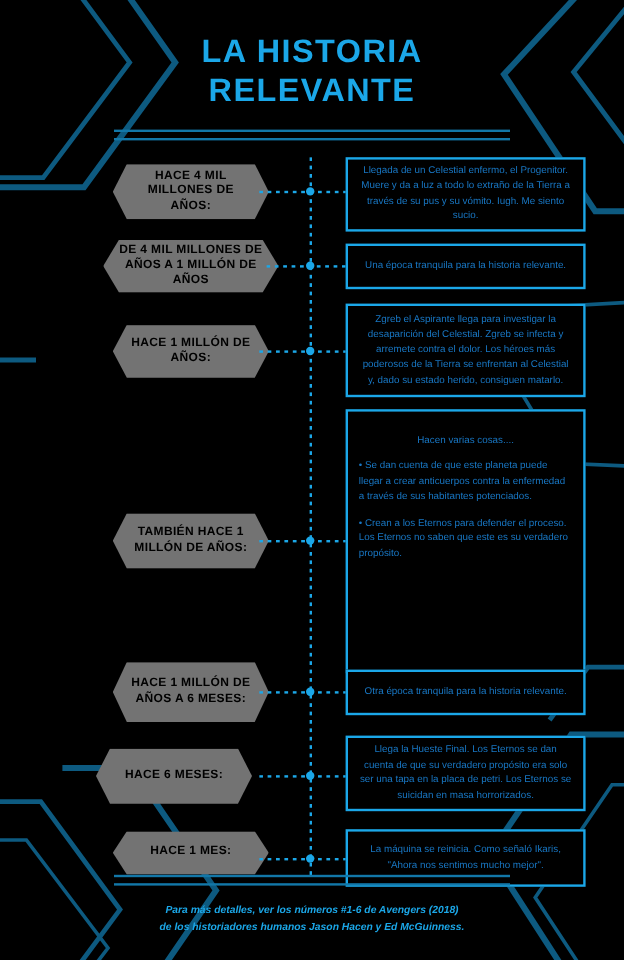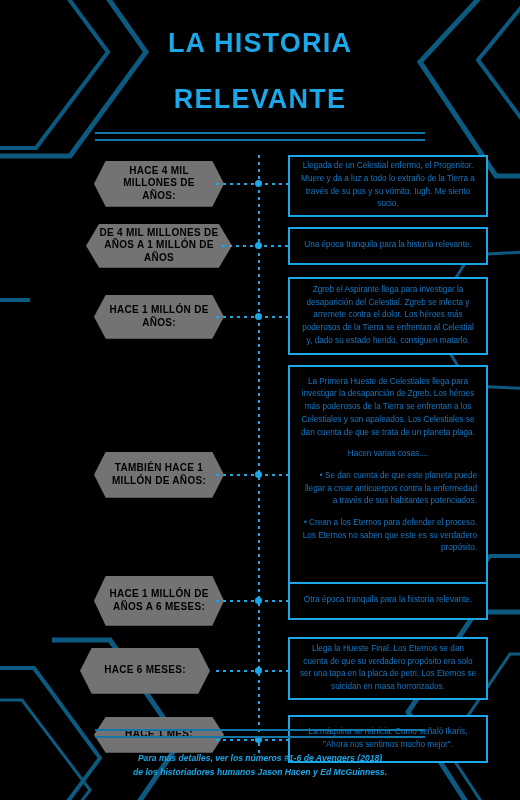--- a/index.html
+++ b/index.html
@@ -45,21 +45,21 @@
 
   .title {
     color: #1BA7E8;
     font-size: 27px;
     font-weight: bold;
     letter-spacing: 1.2px;
     line-height: 1.18;
     text-transform: uppercase;
   }
 
-  .title-line-2 { display: block; margin-top: 24px; }
+  .title-line-2 { display: block; }
 
   .rules {
     margin: 16px auto 0;
     width: 330px;
   }
 
   .rule {
     height: 2px;
     background: #1277a8;
     margin-bottom: 5px;
@@ -144,21 +144,21 @@
   }
 
   .card-text {
     color: #1877c4;
     font-size: 8.2px;
     line-height: 1.55;
     text-align: center;
   }
 
   .card-text.bullet {
-    text-align: right;
+    text-align: left;
   }
 
   .card-gap { height: 9px; }
 
   
   .footer {
     position: absolute;
     z-index: 2;
     left: 0;
     bottom: 20px;
@@ -256,21 +256,20 @@
       </div>
     </div>
 
     <div class="row">
       <div class="hex" style="left:94px; top:297px; width:130px; height:46px;">
         <span class="hex-label">TAMBIÉN HACE 1 MILLÓN DE AÑOS:</span>
       </div>
       <div class="conn" style="left:216px; top:319px; width:80px;"></div>
       <div class="node" style="top:316px;"></div>
       <div class="card" style="top:210px; height:220px; justify-content:flex-start;">
-        <p class="card-text">La Primera Hueste de Celestiales llega para investigar la desaparición de Zgreb. Los héroes más poderosos de la Tierra se enfrentan a los Celestiales y son apaleados. Los Celestiales se dan cuenta de que se trata de un planeta plaga.</p>
         <div class="card-gap"></div>
         <p class="card-text">Hacen varias cosas....</p>
         <div class="card-gap"></div>
         <p class="card-text bullet">• Se dan cuenta de que este planeta puede llegar a crear anticuerpos  contra la enfermedad a través de sus habitantes potenciados.</p>
         <div class="card-gap"></div>
         <p class="card-text bullet">• Crean a los Eternos para defender el proceso. Los Eternos no saben que este es su verdadero propósito.</p>
         <div class="card-gap"></div>
       </div>
     </div>
 

